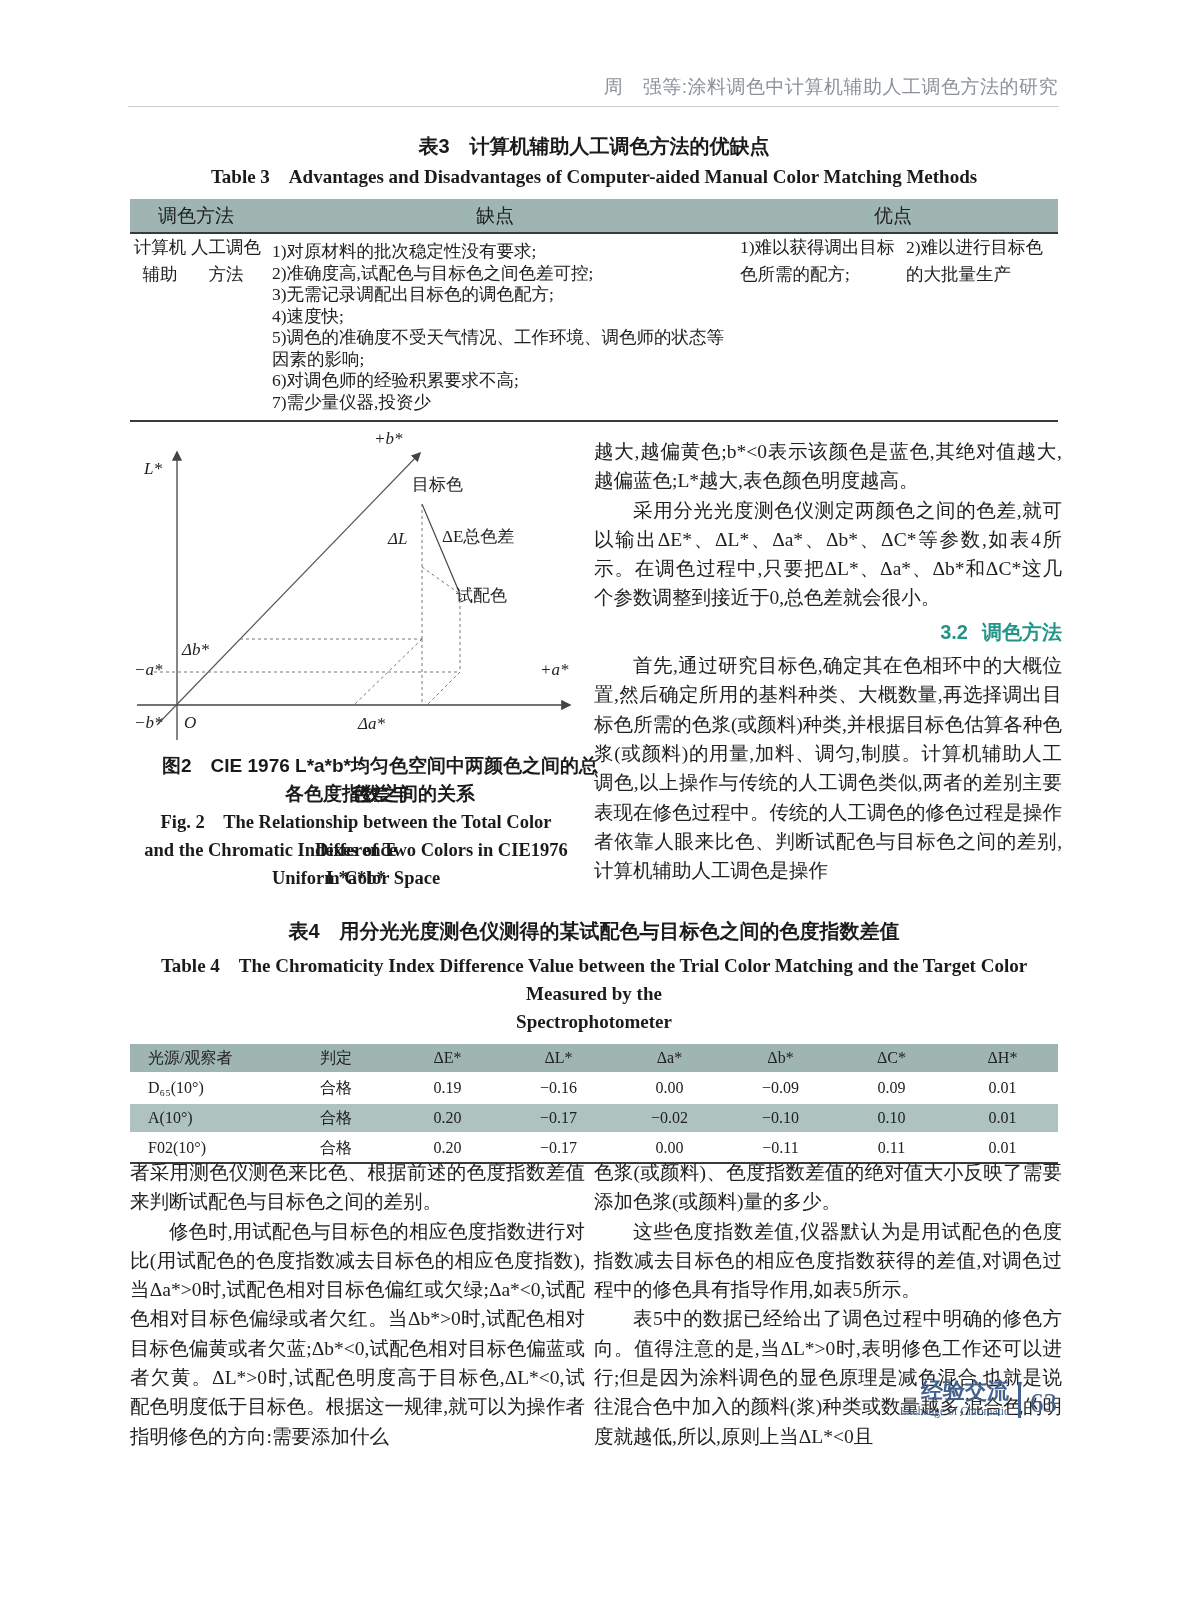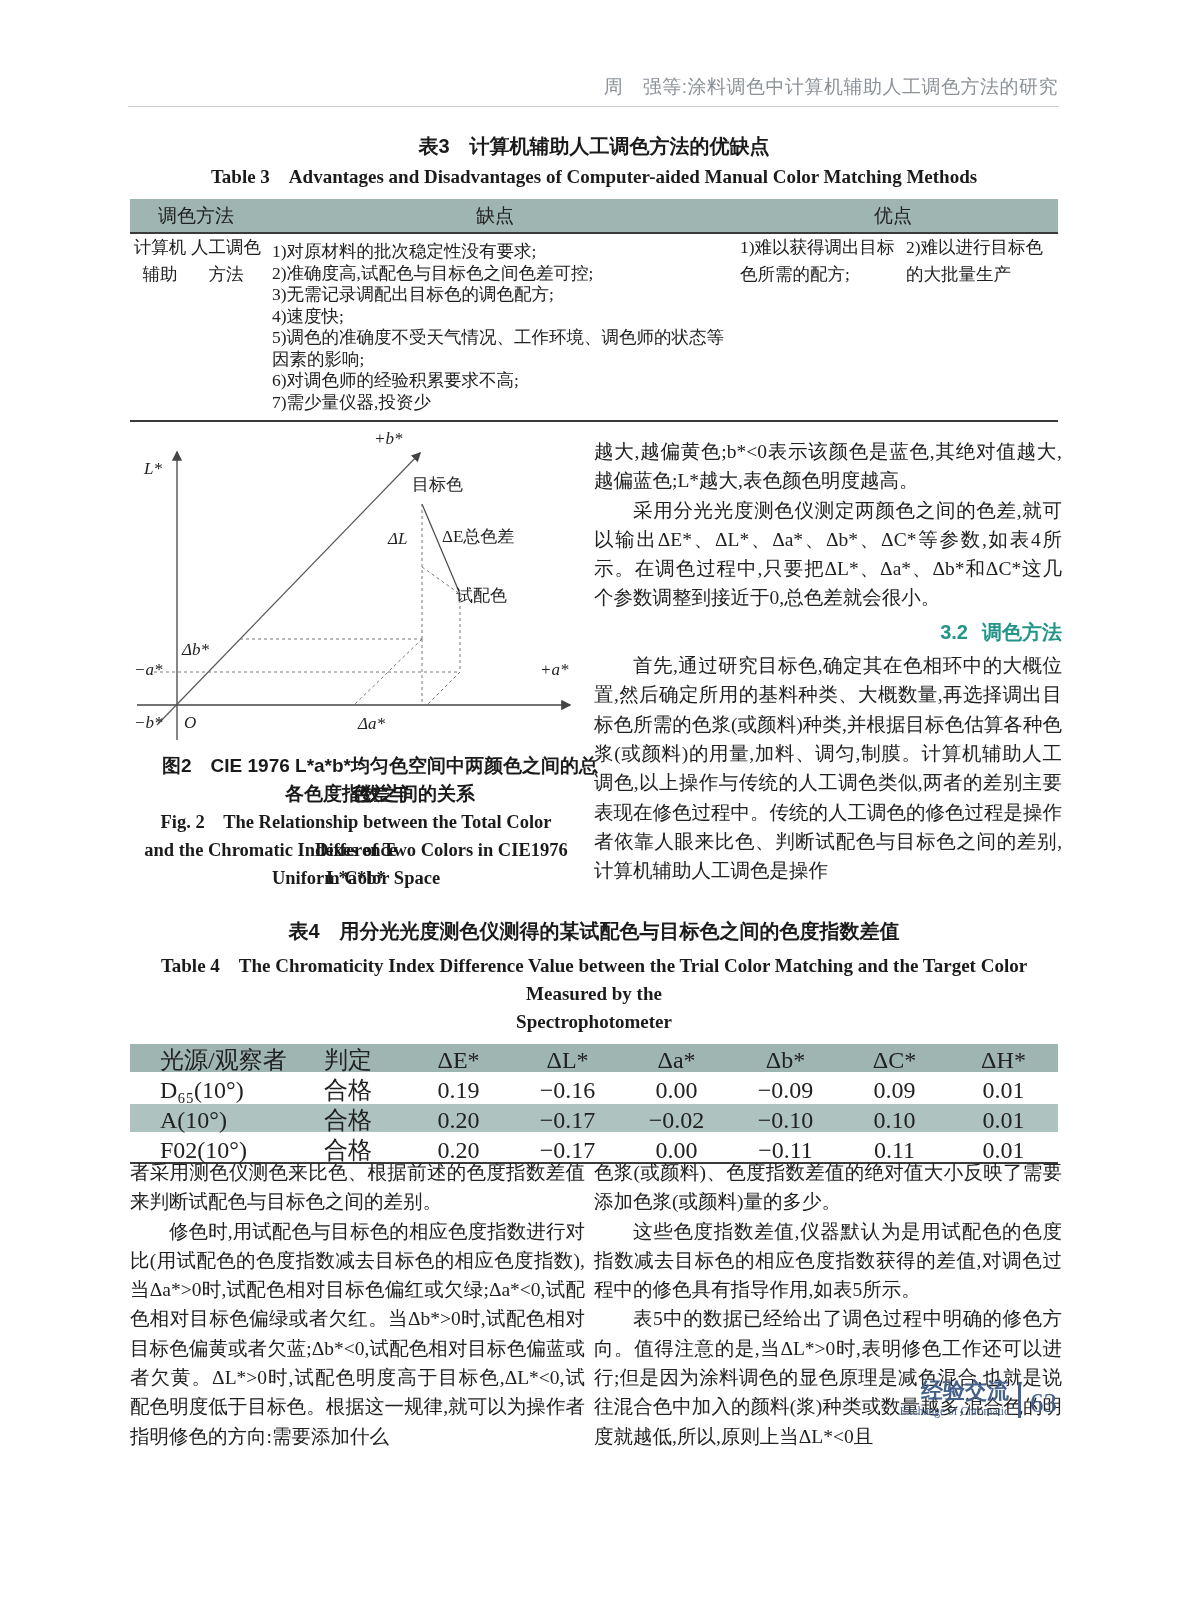--- a/index.html
+++ b/index.html
@@ -39,21 +39,21 @@
   .col p{margin:0;}
   .indent{text-indent:2em;}
   .sec-head{font-family:"Liberation Sans","DejaVu Sans",sans-serif;font-weight:bold;
     color:#239488;font-size:20px;margin:5px 0 4px 0;text-align:right;}
   .sec-head .num{margin-right:14px;}
   
   .t4-wrap{position:absolute;left:130px;top:918px;width:928px;}
   .t4-title-en{margin-top:7px;line-height:28px;}
   .t4-table{margin-top:8px;border-bottom:2px solid #3a3a3a;}
   .t4-row{display:grid;grid-template-columns:150px 112px repeat(6,1fr);height:28px;
-    align-items:center;font-size:24px;border-top:2px solid #ffffff;padding-left:12px;}
+    align-items:center;font-size:16px;border-top:2px solid #ffffff;}
   .t4-row > div{text-align:center;}
   .t4-row > div:first-child{text-align:left;padding-left:18px;}
   .t4-header{background:#9eb5b1;}
   .t4-tint{background:#aec3bf;}
   
   .footer{position:absolute;right:130px;bottom:58px;display:flex;align-items:flex-end;color:#44618c;}
   .footer-text{text-align:right;}
   .footer-cn{font-family:"Liberation Sans","DejaVu Sans",sans-serif;font-weight:bold;font-size:22px;line-height:22px;}
   .footer-en{font-size:11.5px;line-height:14px;margin-top:2px;}
   .footer-bar{width:3px;height:36px;background:#44618c;margin:0 9px 0 9px;}

